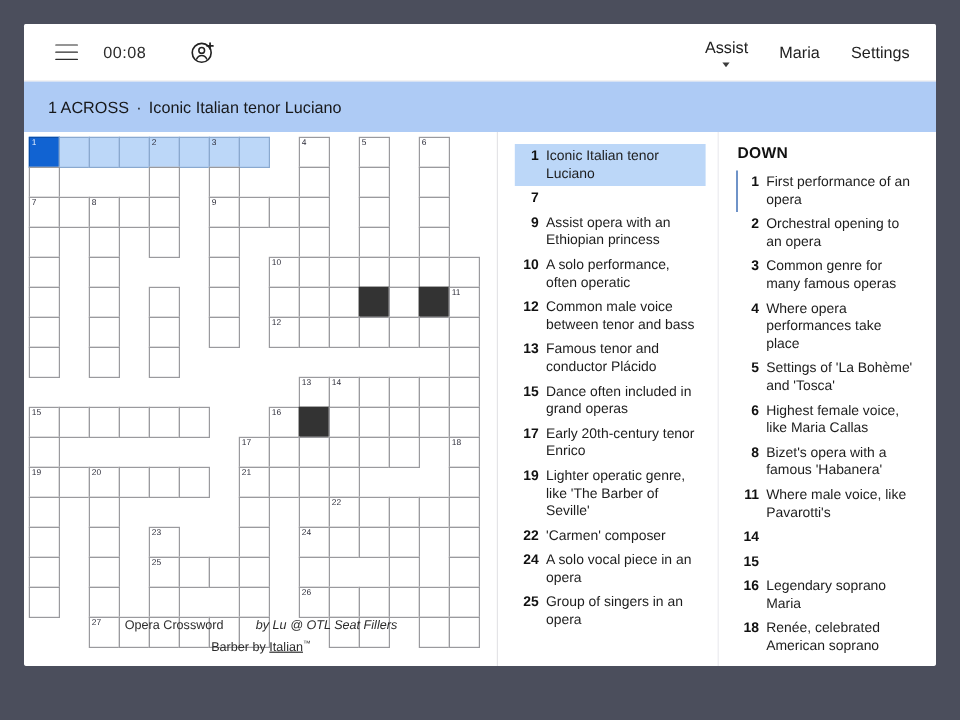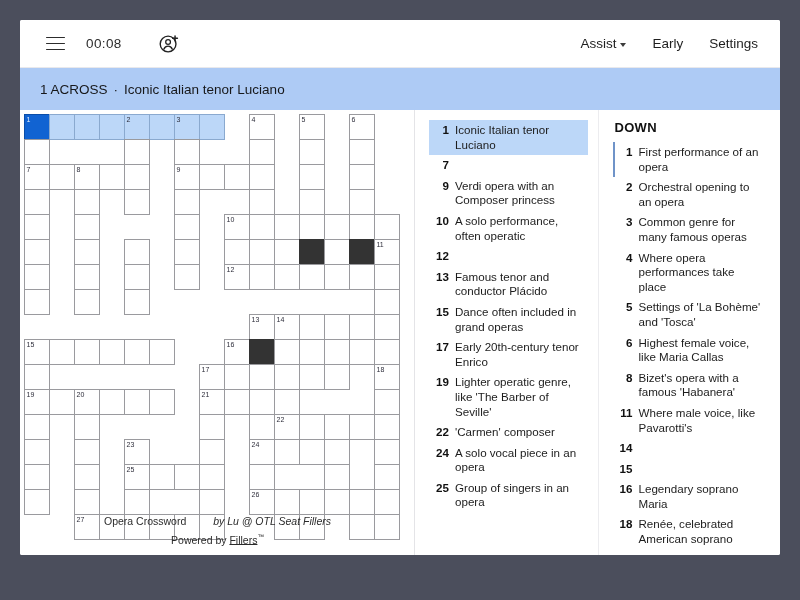--- a/index.html
+++ b/index.html
@@ -79,20 +79,21 @@
     padding-right: 4px;
   }
   .tb-link {
     font-size: 13.5px;
     color: #1f1f1f;
     cursor: pointer;
     display: flex;
     align-items: center;
     gap: 4px;
     white-space: nowrap;
+    flex-direction: column;
   }
   .caret {
     display: inline-block;
     width: 0; height: 0;
     border-left: 3.6px solid transparent;
     border-right: 3.6px solid transparent;
     border-top: 4.2px solid #3c3c3c;
     position: relative; top: 1px;
   }
 
@@ -235,21 +236,21 @@
           </svg>
         </div>
       </div>
 
       <div class="tb-right">
         <div class="tb-link">
           <span>Assist</span>
           <span class="caret"></span>
         </div>
         <div class="tb-link">
-          <span>Early</span>
+          <span>Maria</span>
         </div>
         <div class="tb-link">
           <span>Settings</span>
         </div>
       </div>
     </div>
 
     <div id="clue-banner">
       <span class="cb-num">1 ACROSS</span>
       <span style="margin:0 6px;">·</span>
@@ -470,46 +471,47 @@
             <div class="cell" style="left: 275px; top: 400px;"></div>
             <div class="cell" style="left: 325px; top: 400px;"></div>
             <div class="cell" style="left: 350px; top: 400px;"></div>
           </div>
 
         <div id="credit">
           <div>
             <span>Opera Crossword </span><em>by Lu @ OTL Seat Fillers</em>
           </div>
           <div>
-            <span>Powered by </span><u>Fillers</u><sup>™</sup>
+            <span>Barber by </span><u>Italian</u><sup>™</sup>
           </div>
         </div>
       </div>
 
       <div id="clues">
 
         <div class="clue-col across">
           <ul class="clue-list" id="across-list">
               <li class="clue active">
                 <span class="cnum">1</span>
                 <span class="ctext">Iconic Italian tenor Luciano</span>
               </li>
               <li class="clue">
                 <span class="cnum">7</span>
               </li>
               <li class="clue">
                 <span class="cnum">9</span>
-                <span class="ctext">Verdi opera with an Composer princess</span>
+                <span class="ctext">Assist opera with an Ethiopian princess</span>
               </li>
               <li class="clue">
                 <span class="cnum">10</span>
                 <span class="ctext">A solo performance, often operatic</span>
               </li>
               <li class="clue">
                 <span class="cnum">12</span>
+                <span class="ctext">Common male voice between tenor and bass</span>
               </li>
               <li class="clue">
                 <span class="cnum">13</span>
                 <span class="ctext">Famous tenor and conductor Plácido</span>
               </li>
               <li class="clue">
                 <span class="cnum">15</span>
                 <span class="ctext">Dance often included in grand operas</span>
               </li>
               <li class="clue">

